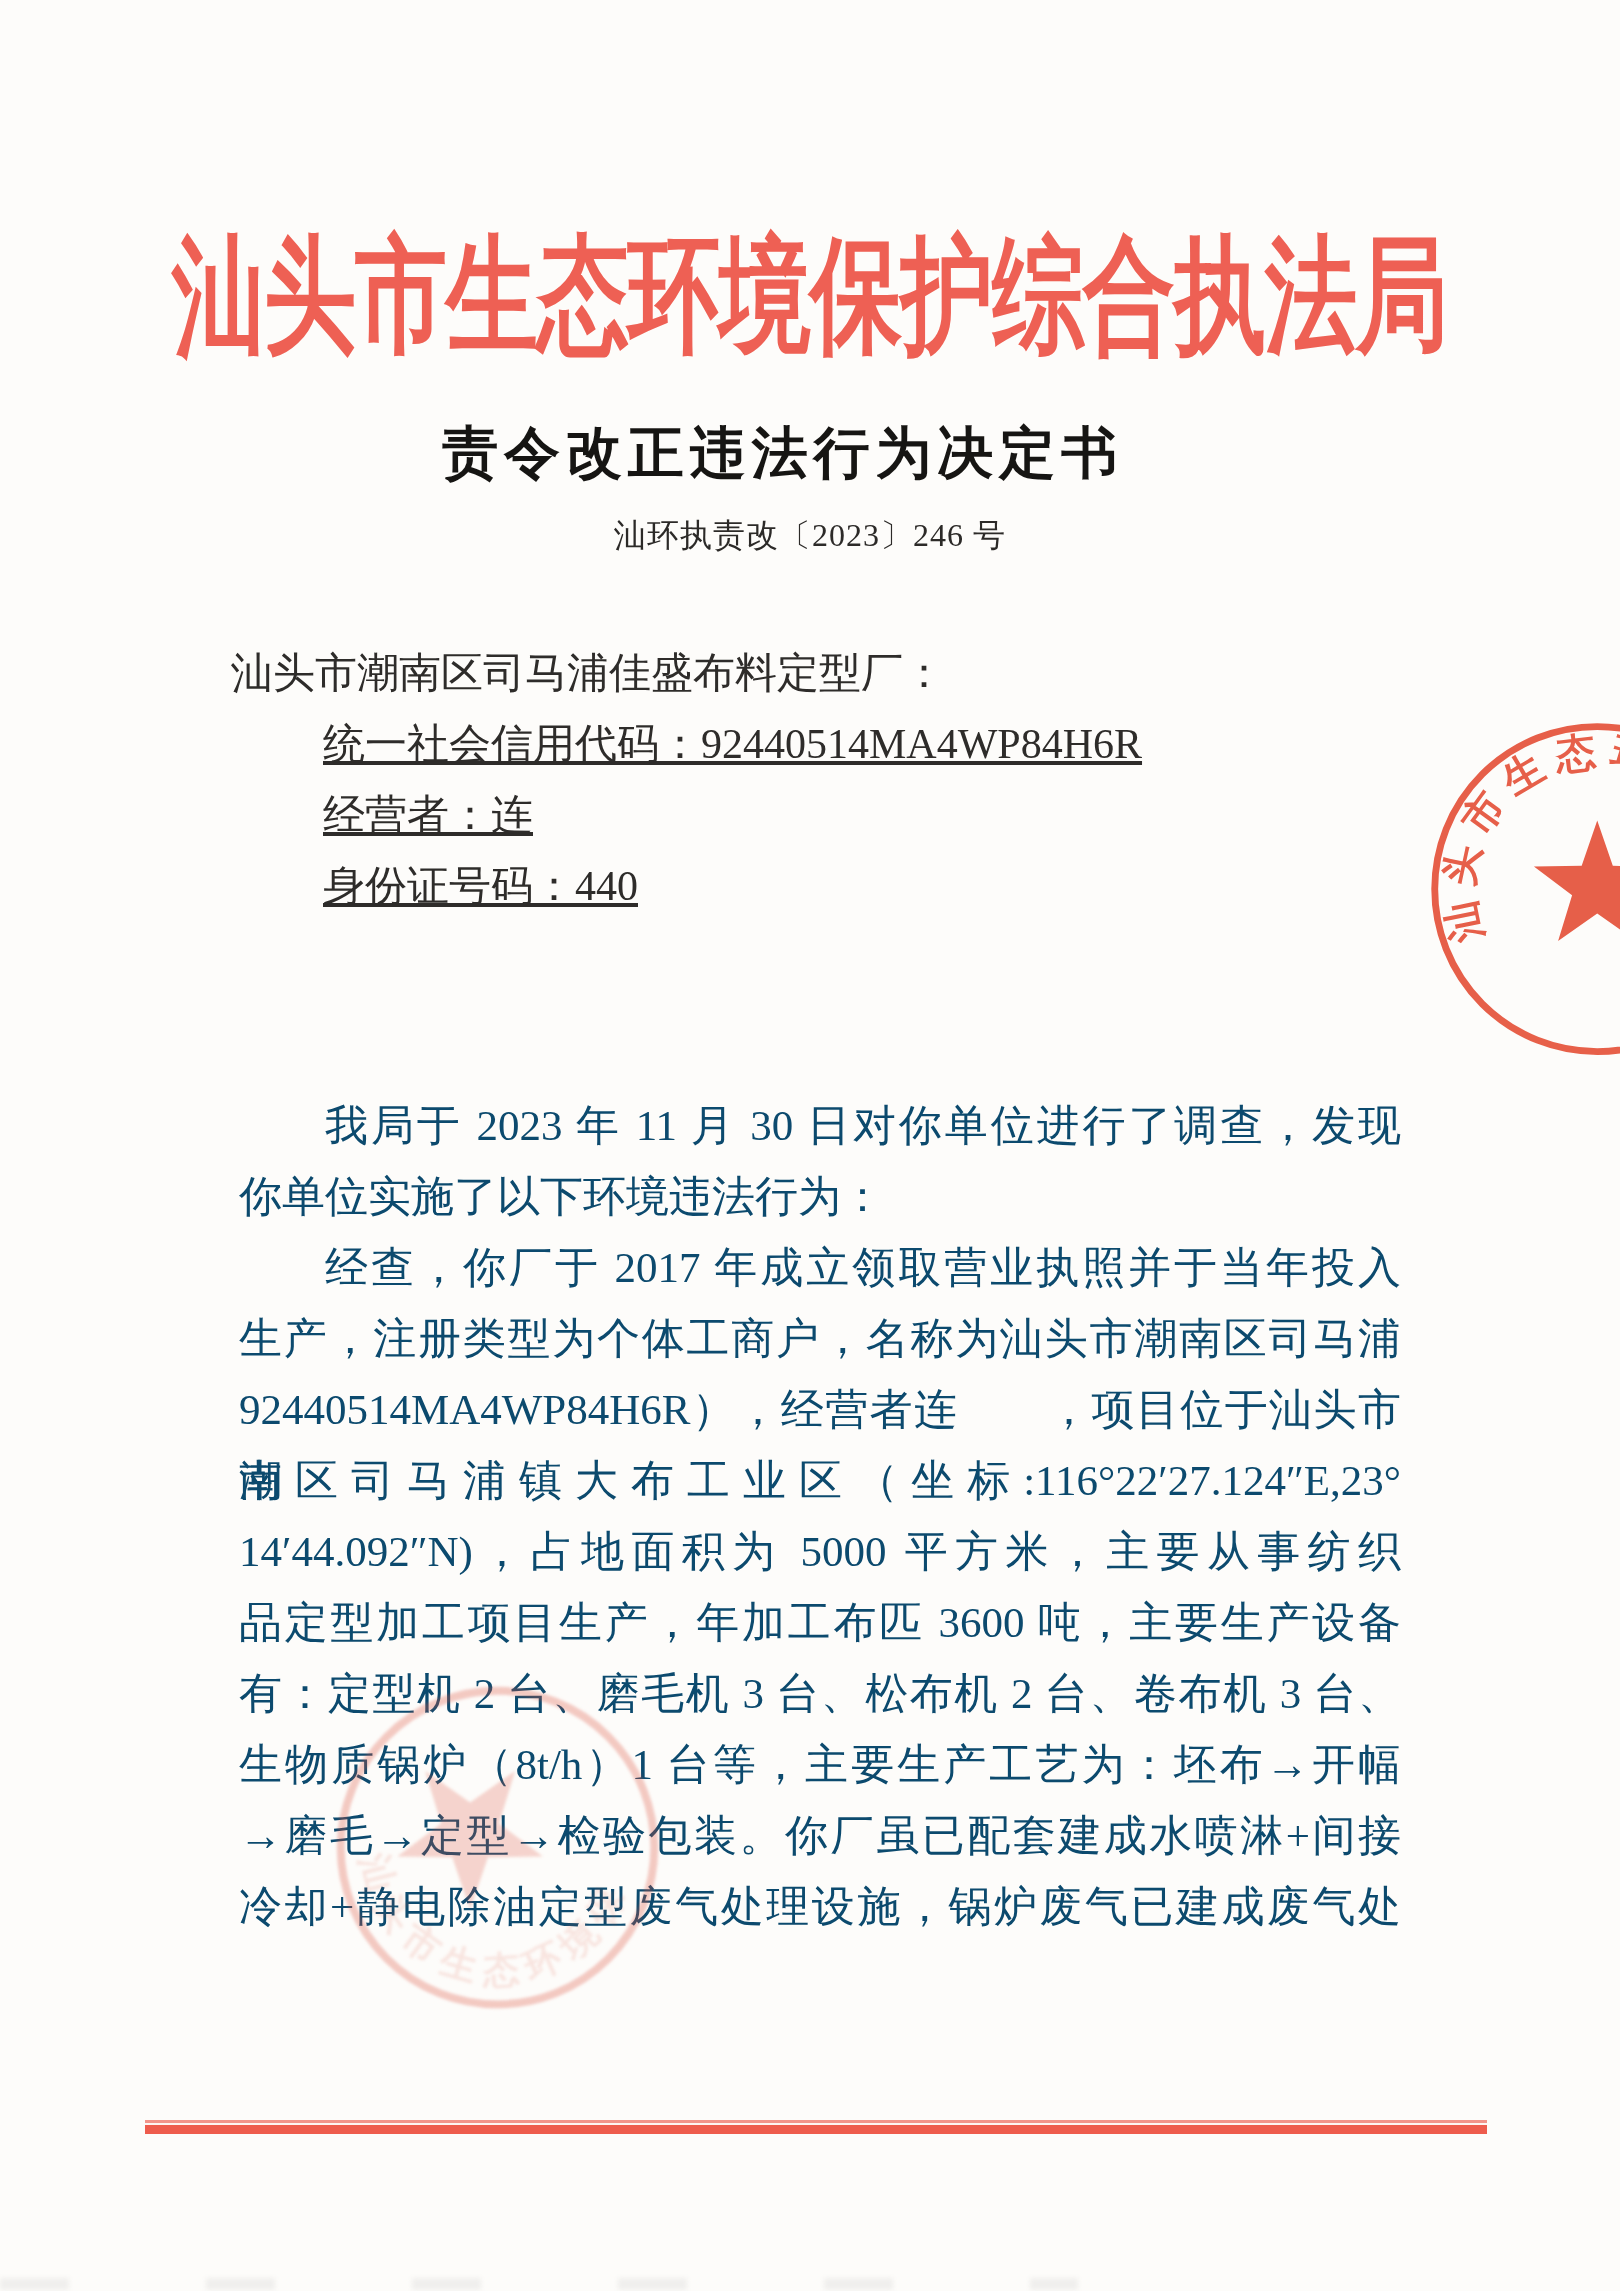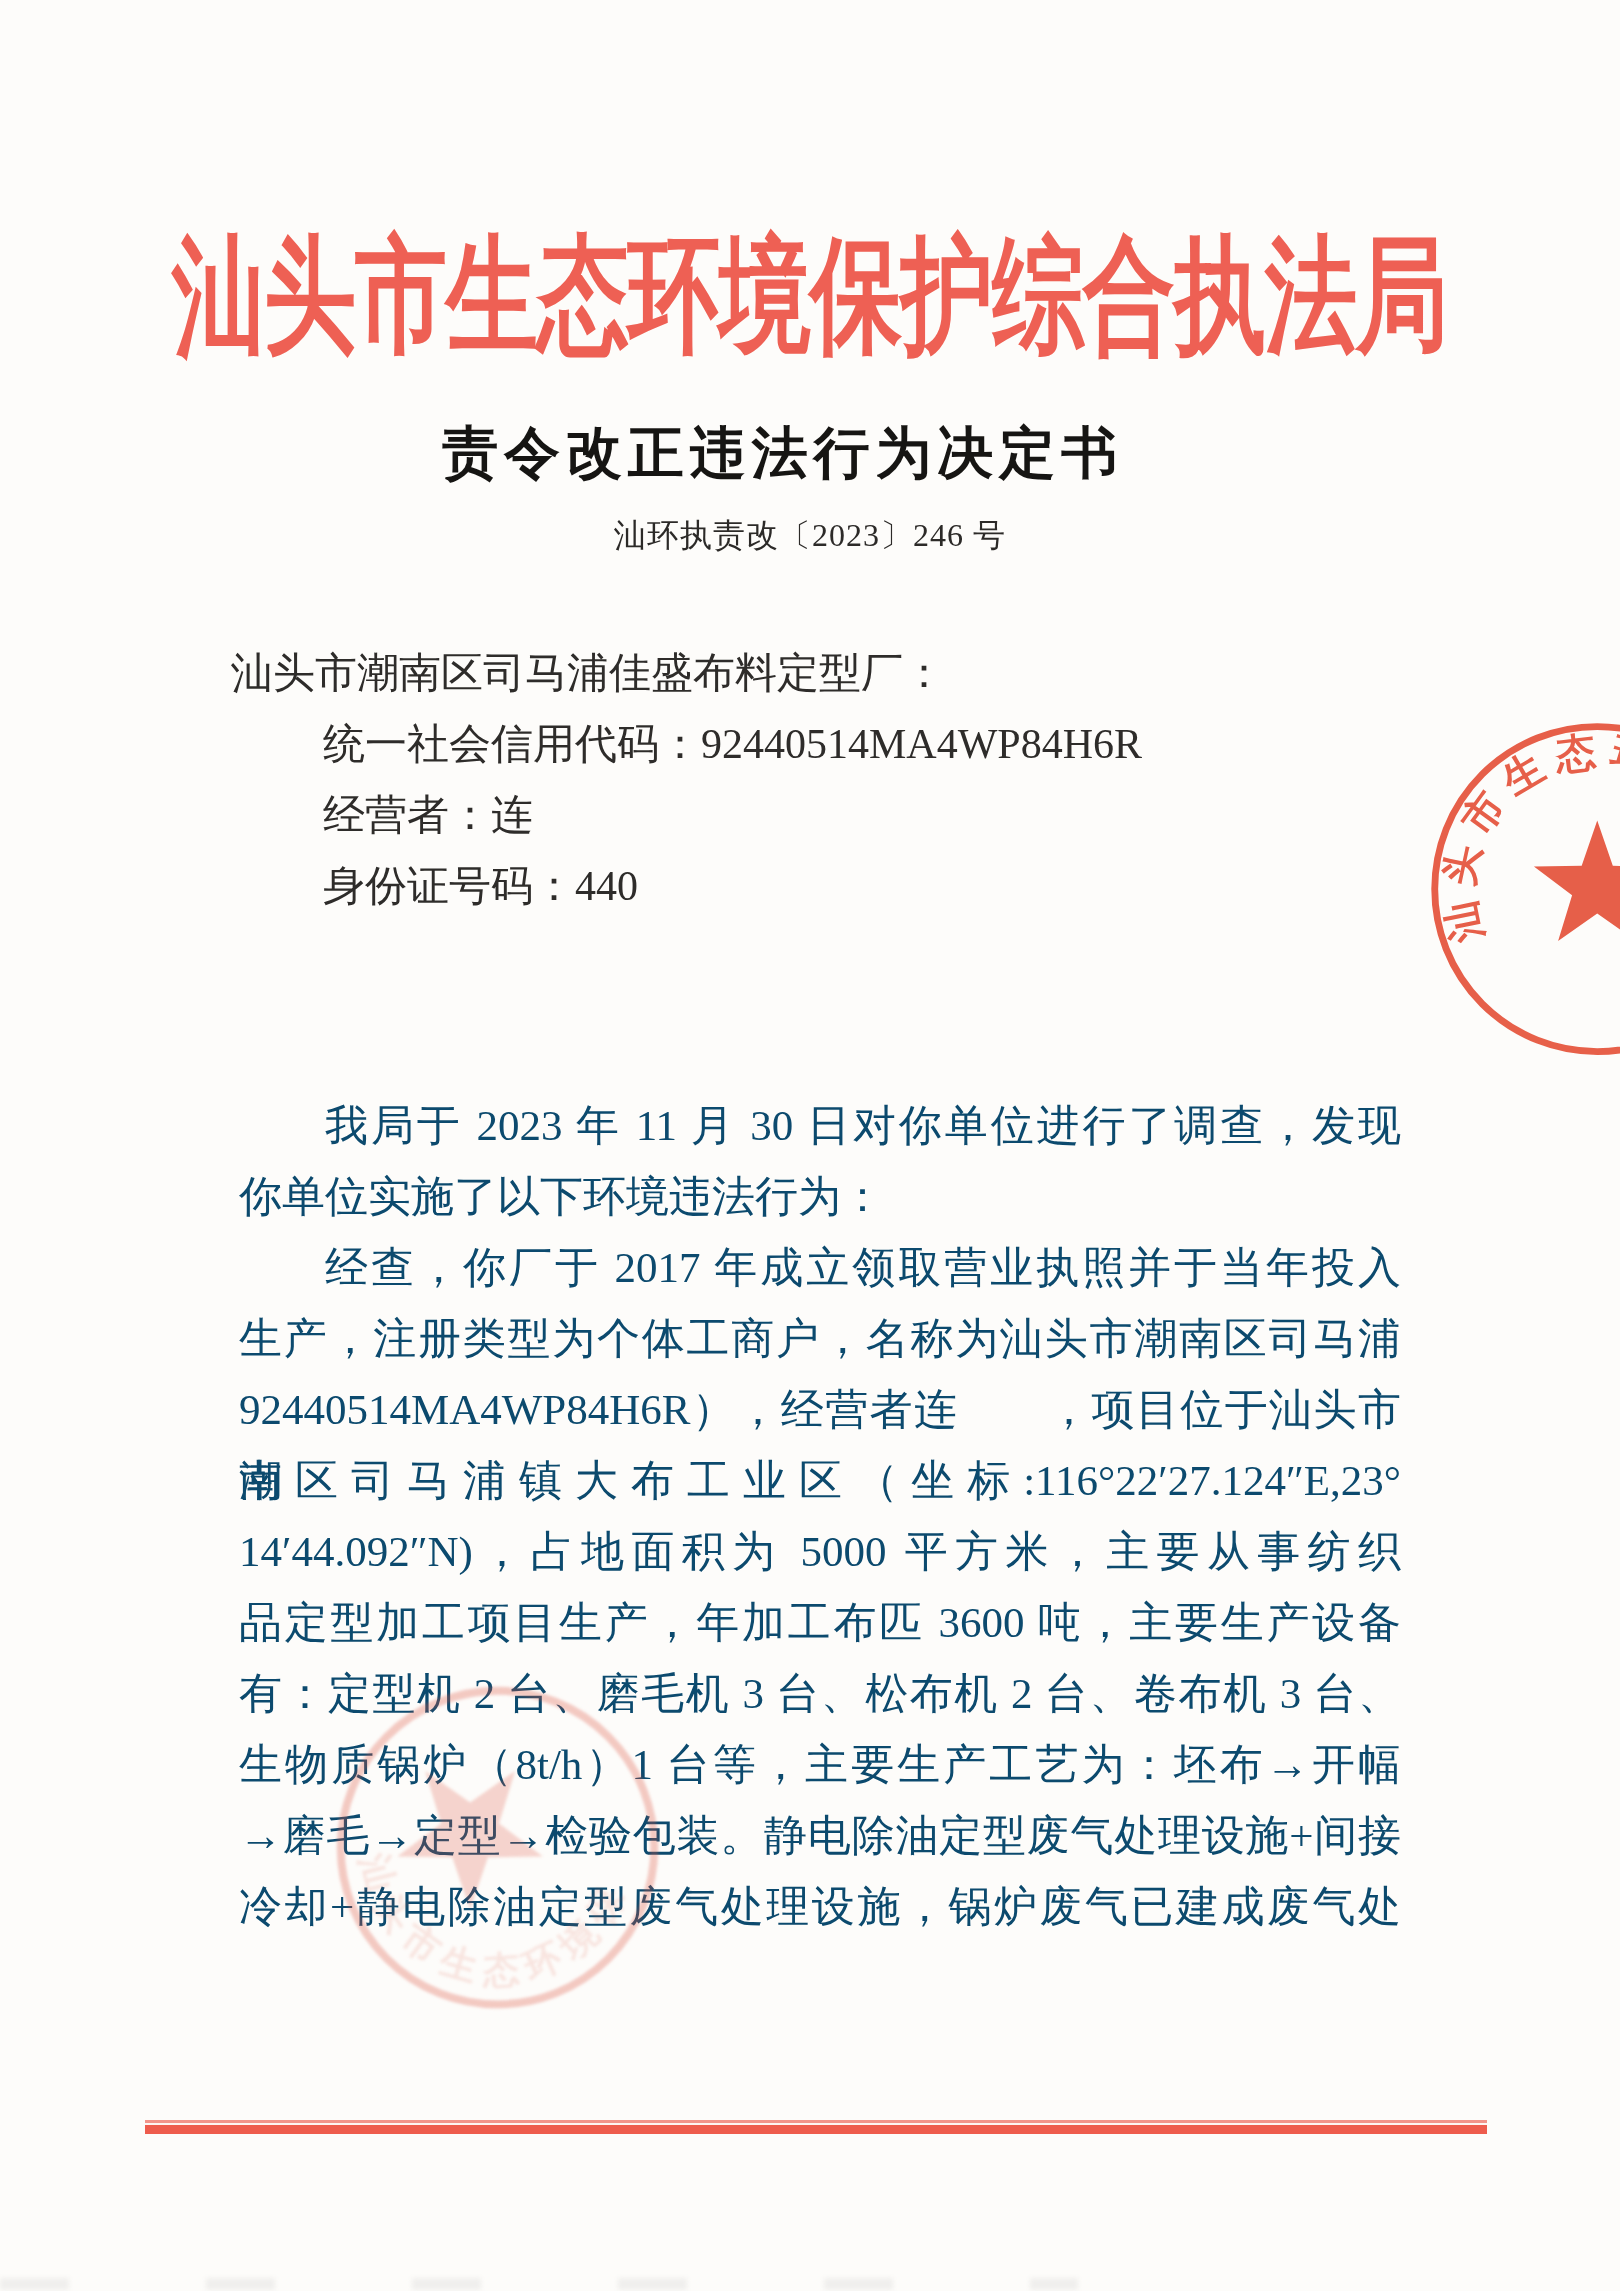--- a/index.html
+++ b/index.html
@@ -76,21 +76,21 @@
     top: 638px;
     width: 1166px;
     color: #2e2c2a;
   }
   .r-line {
     height: 71px;
     line-height: 71px;
     font-size: 42px;
     white-space: nowrap;
   }
-  .r-line.sub { padding-left: 92px; }
+  .r-line.sub { padding-left: 92px; text-decoration: underline; }
 
   .body-block {
     position: absolute;
     left: 239px;
     top: 1090px;
     width: 1162px;
     color: #0c4a6e;
   }
   .b-line {
     height: 71px;
@@ -139,21 +139,21 @@
       <div class="b-line para-start spread">我局于 2023 年 11 月 30 日对你单位进行了调查，发现</div>
       <div class="b-line">你单位实施了以下环境违法行为：</div>
       <div class="b-line para-start spread">经查，你厂于 2017 年成立领取营业执照并于当年投入</div>
       <div class="b-line spread">生产，注册类型为个体工商户，名称为汕头市潮南区司马浦</div>
       <div class="b-line spread">92440514MA4WP84H6R），经营者连　　，项目位于汕头市潮</div>
       <div class="b-line spread">南区司马浦镇大布工业区（坐标:116°22′27.124″E,23°</div>
       <div class="b-line spread">14′44.092″N)，占地面积为 5000 平方米，主要从事纺织</div>
       <div class="b-line spread">品定型加工项目生产，年加工布匹 3600 吨，主要生产设备</div>
       <div class="b-line spread">有：定型机 2 台、磨毛机 3 台、松布机 2 台、卷布机 3 台、</div>
       <div class="b-line spread">生物质锅炉（8t/h）1 台等，主要生产工艺为：坯布→开幅</div>
-      <div class="b-line spread">→磨毛→定型→检验包装。静电除油定型废气处理设施+间接</div>
+      <div class="b-line spread">→磨毛→定型→检验包装。你厂虽已配套建成水喷淋+间接</div>
       <div class="b-line spread">冷却+静电除油定型废气处理设施，锅炉废气已建成废气处</div>
     </div>
 
   <svg class="seal seal-corner" width="209" height="372" viewBox="0 0 213 380">
     <g opacity="0.92">
       <circle cx="190" cy="187" r="166" fill="none" stroke="#e5523a" stroke-width="7"></circle>
       <polygon fill="#e5523a" points="190,117 205.9,163.2 254.7,164 215.7,193.3 230,240 190,212 150,240 164.3,193.3 125.3,164 174.1,163.2"></polygon>
       <path id="sealArc" d="M 75.8 240.2 A 126 126 0 1 1 311.7 154.4" fill="none"></path>
       <text font-size="41" font-weight="bold" fill="#e5523a" style="letter-spacing:11px; font-family:'Liberation Serif',serif;">
         <textPath href="#sealArc" startOffset="4">汕头市生态环境保</textPath>

